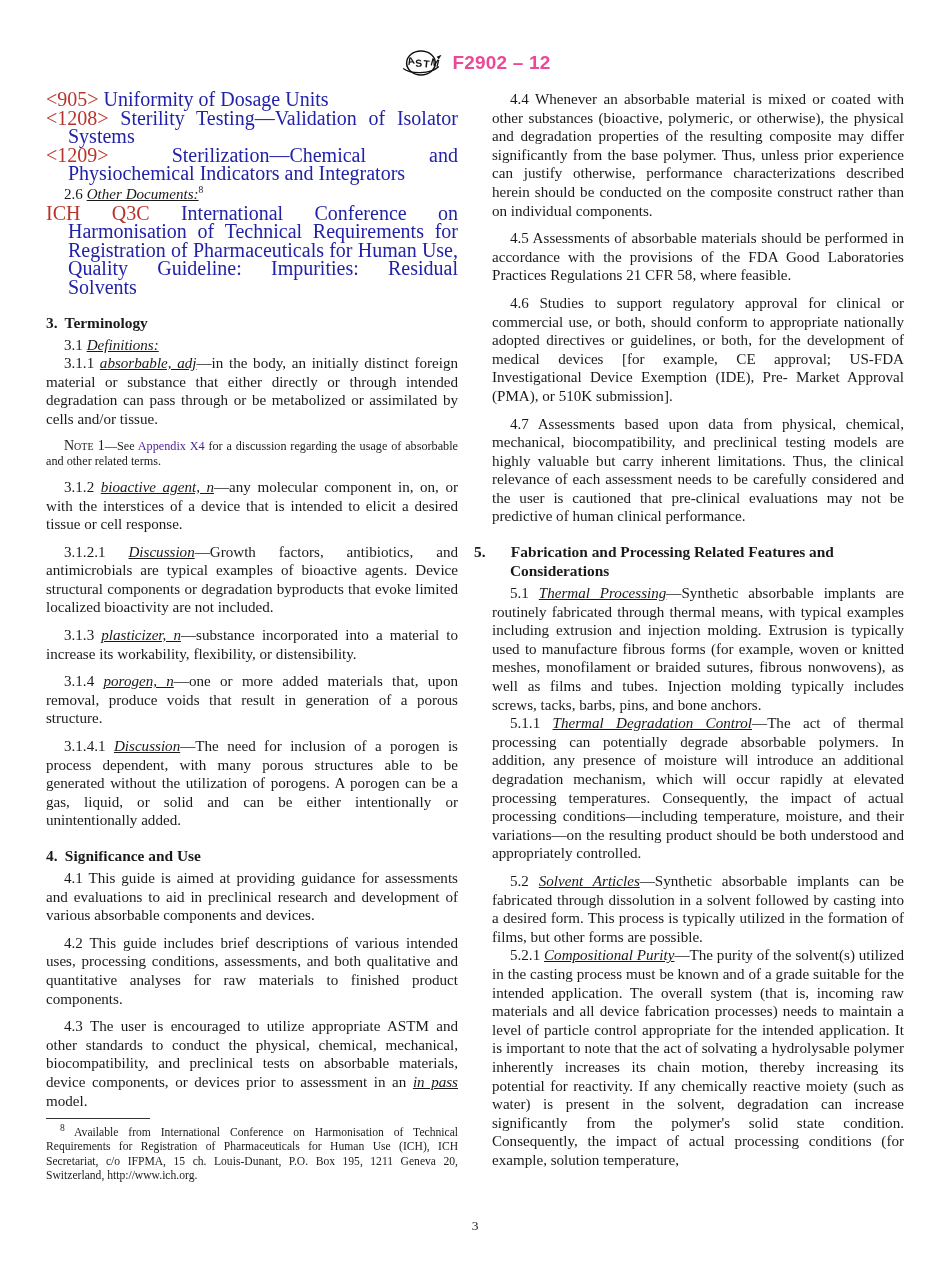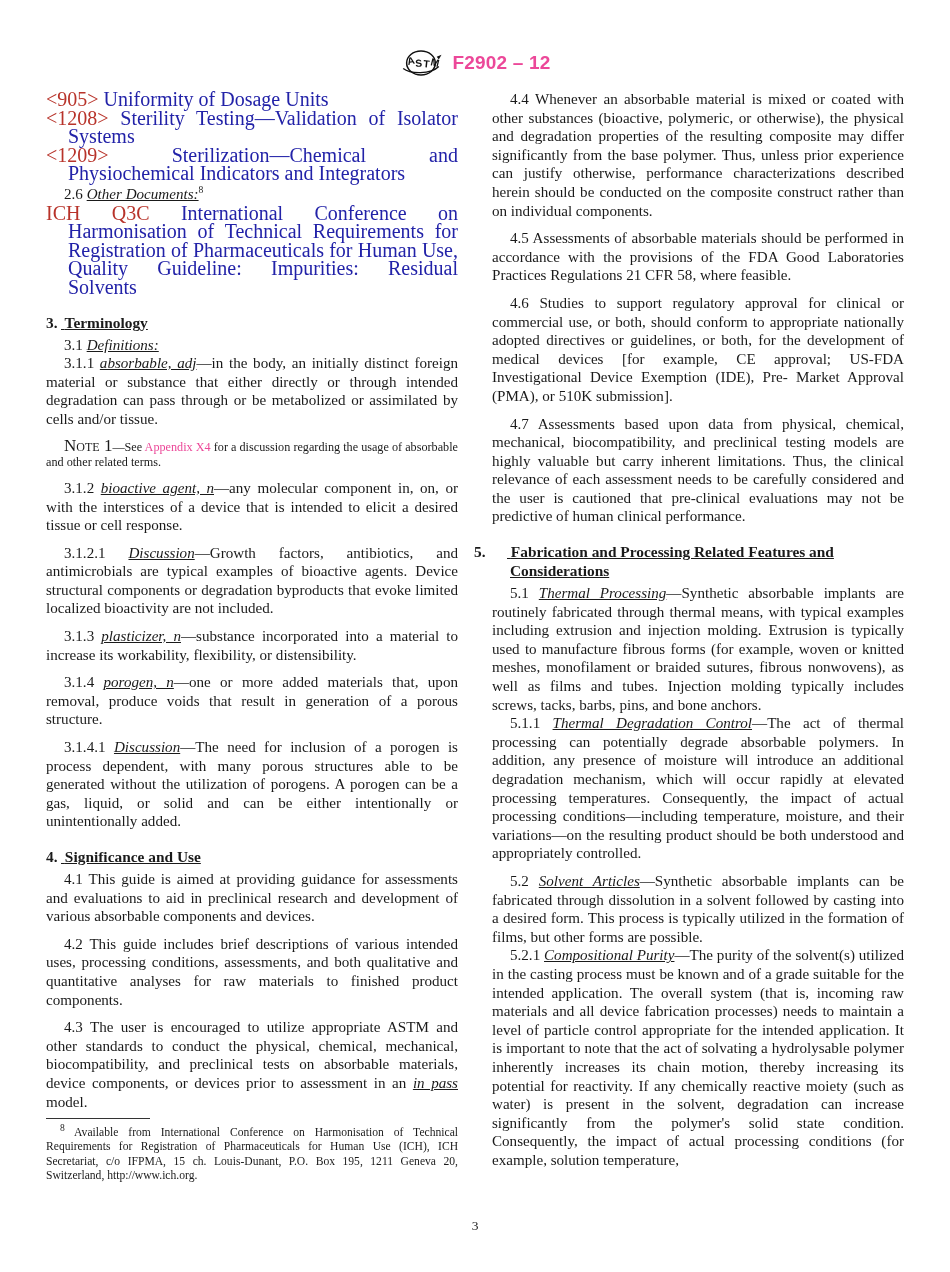--- a/index.html
+++ b/index.html
@@ -78,21 +78,20 @@
   .tight  { margin-top: 0px; }
 
   .sec-head {
     font-family: "Liberation Serif", serif;
     font-weight: bold;
     font-size: 15.4px;
     line-height: 19px;
     margin-top: 16px;
     margin-bottom: 4px;
     text-align: left;
-    text-decoration: underline;
   }
   .sec-head .num { display: inline-block; min-width: 15px; }
   .sec-head.wrap2 { padding-left: 18px; text-indent: -18px; }
 
   i, .it { font-style: italic; text-decoration: underline; }
 
   sup {
     font-size: 9.6px;
     vertical-align: super;
     line-height: 0;
@@ -107,33 +106,33 @@
     padding-left: 22px;
     text-indent: -22px;
     margin: 0;
   }
   .refnum {
     color: #b8332a;
   }
   .reftitle {
     color: #2222a8;
   }
-  .link-red { color: #ec4899; }
+  .link-red { color: #4c1d95; }
 
   
   .note {
     font-size: 12.2px;
     line-height: 15.2px;
     text-align: justify;
     margin-top: 9px;
     text-indent: 18px;
   }
   .smallcaps {
     font-variant: small-caps;
-    font-size: 17px;
+    font-size: 14px;
   }
 
   
   .footnote-area {
     position: absolute;
     left: 46px;
     top: 1118px;
     width: 412px;
   }
   .footnote-rule {

